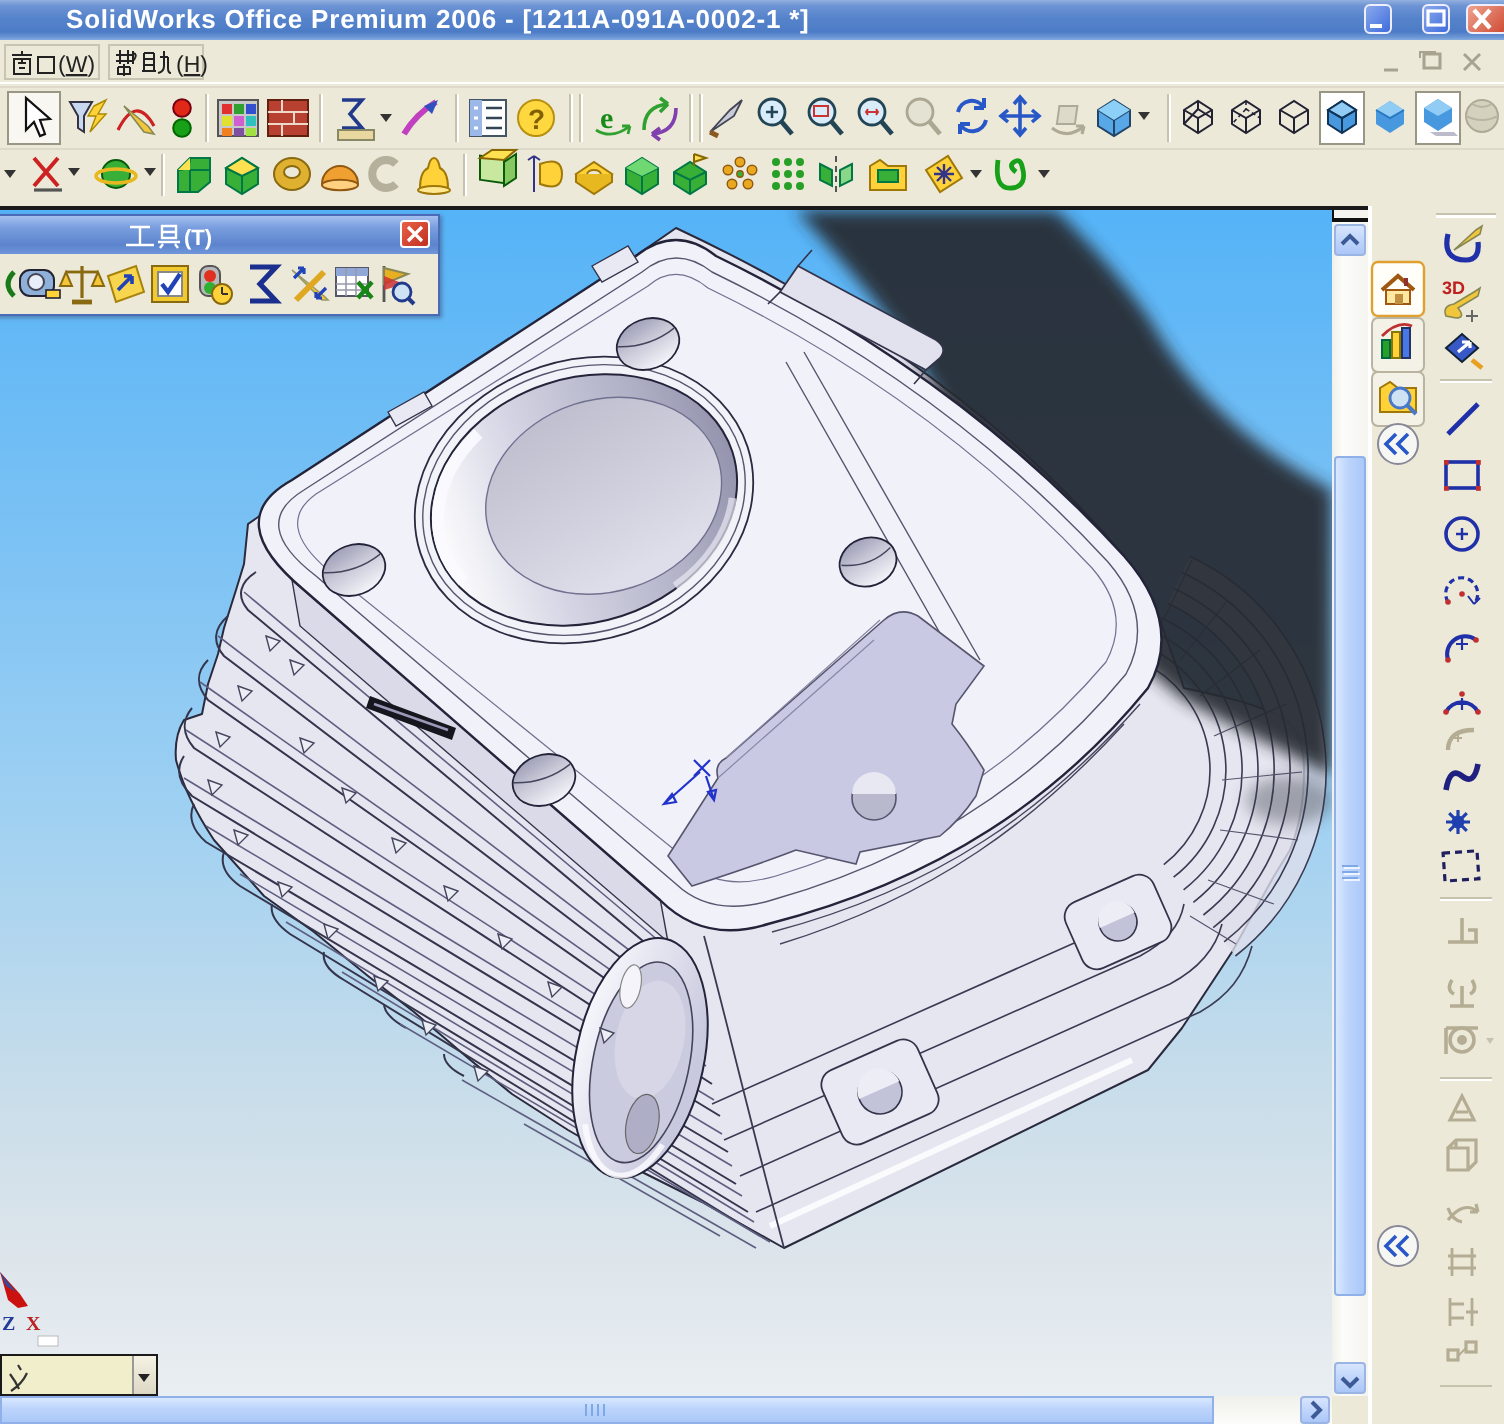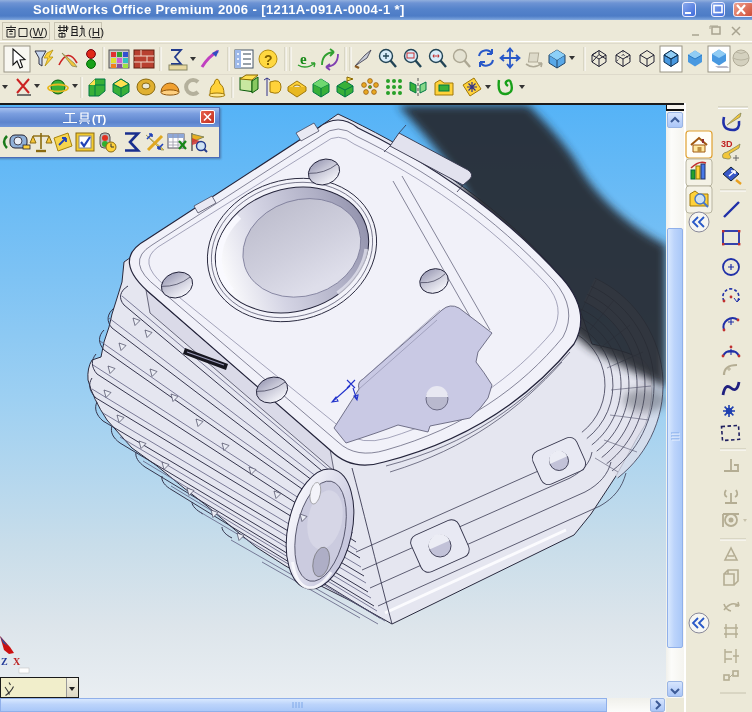--- a/index.html
+++ b/index.html
@@ -30,21 +30,21 @@
 
 .ftb{left:-14px;top:107px;width:234px;height:51px;border:1px solid #4a6cb8;background:#ece9d8;box-shadow:1px 1px 2px rgba(60,60,90,.45)}
 .ftb-title{left:0;top:0;width:232px;height:19px;
   background:linear-gradient(180deg,#a5c0ef 0%,#7a9edf 30%,#5c84cd 75%,#6f96da 100%)}
 .combo{left:0;top:677px;width:79px;height:21px;background:#f1eecb;border:1px solid #1a1a1a}
 .combo-btn{left:66px;top:678px;width:12px;height:19px;background:linear-gradient(180deg,#f4f2e4,#ddd8c4);border-left:1px solid #999}
 </style></head>
 <body>
 <div id="app">
 <div class="tbar"></div>
-<div class="ttxt">SolidWorks Office Premium 2006 - [1211A-091A-0004-1 *]</div>
+<div class="ttxt">SolidWorks Office Premium 2006 - [1211A-091A-0002-1 *]</div>
 <div class="wbtn" style="left:682px;background:linear-gradient(135deg,#8aa9ec,#3f6cdc)">
   <svg width="12" height="13" viewBox="0 0 12 13">
         <path d="M2,10 L8,10" stroke="#fff" stroke-width="2"></path>
       </svg>
     </div>
 <div class="wbtn" style="left:711px;background:linear-gradient(135deg,#8aa9ec,#3f6cdc)">
   <svg width="12" height="13" viewBox="0 0 12 13">
         <rect x="2" y="2.5" width="8" height="7" fill="none" stroke="#fff" stroke-width="1.6"></rect>
       </svg>
     </div>

